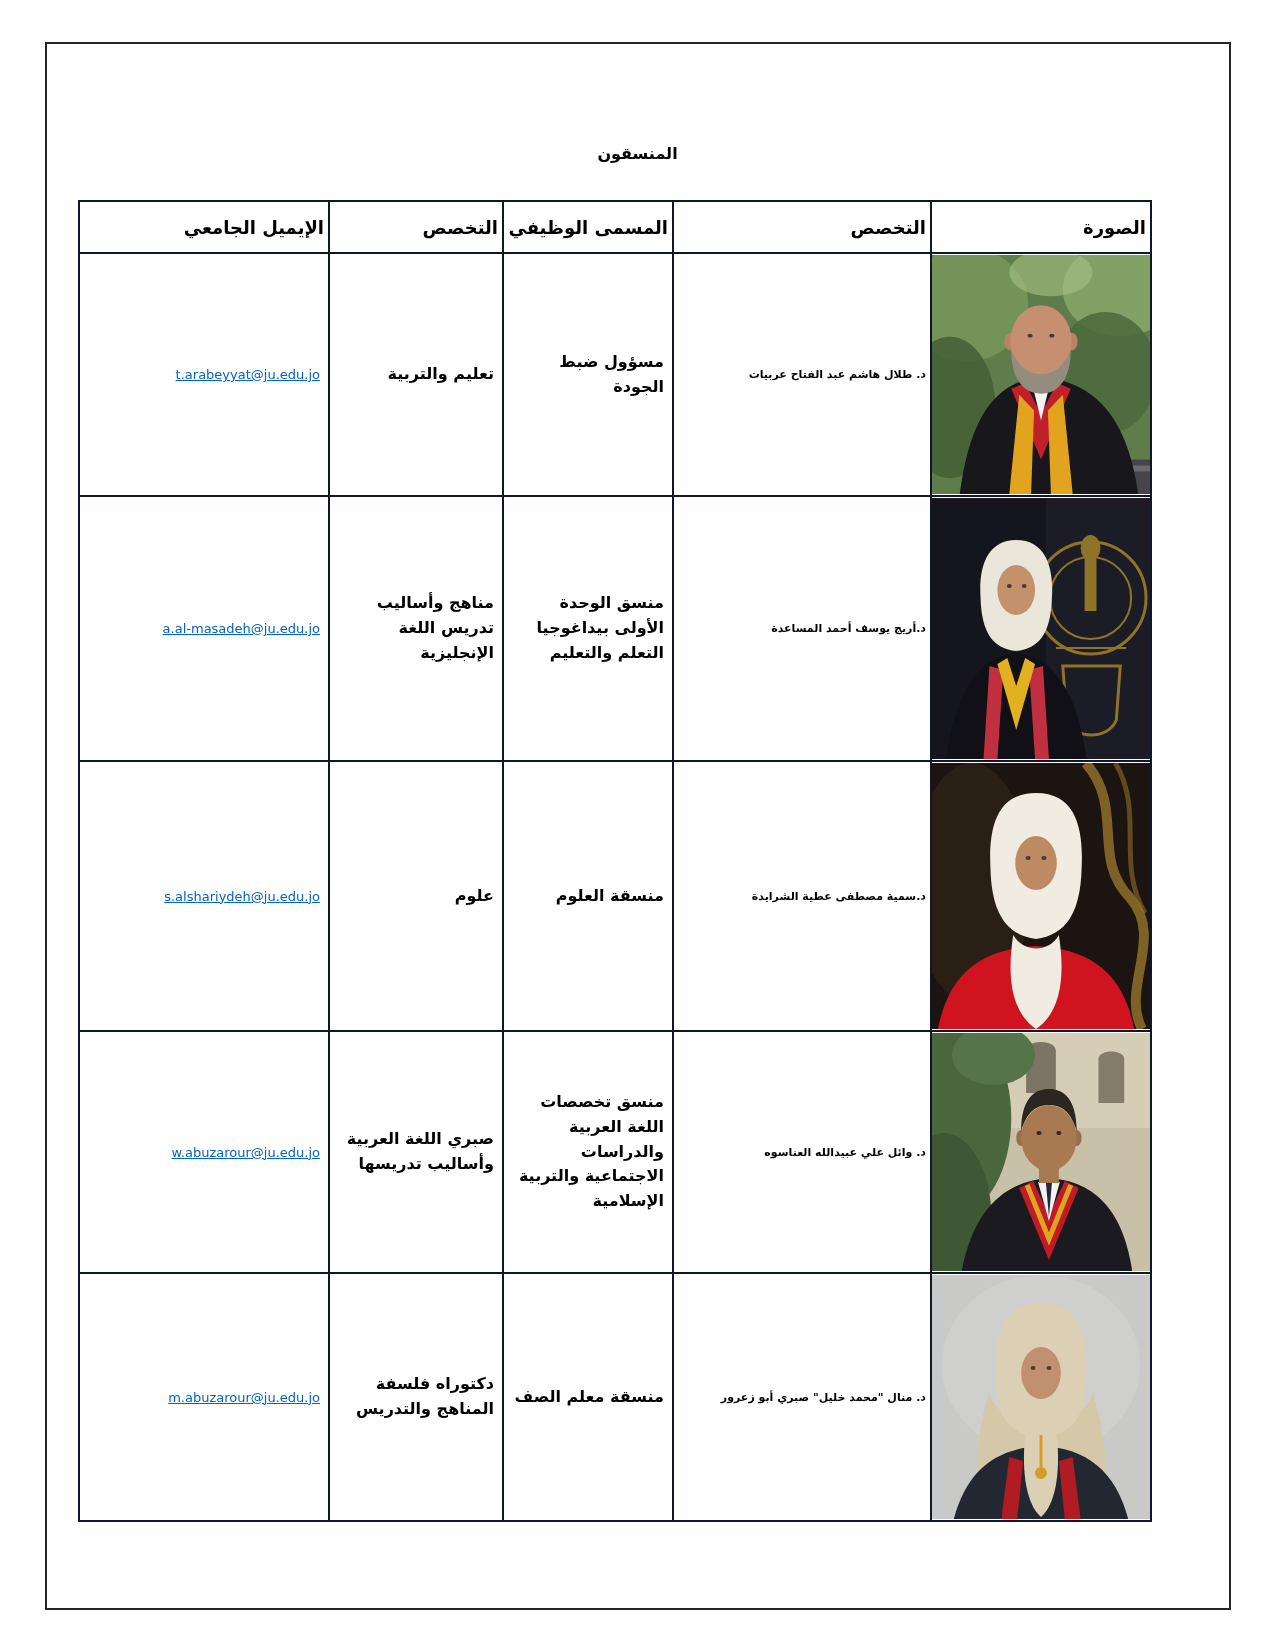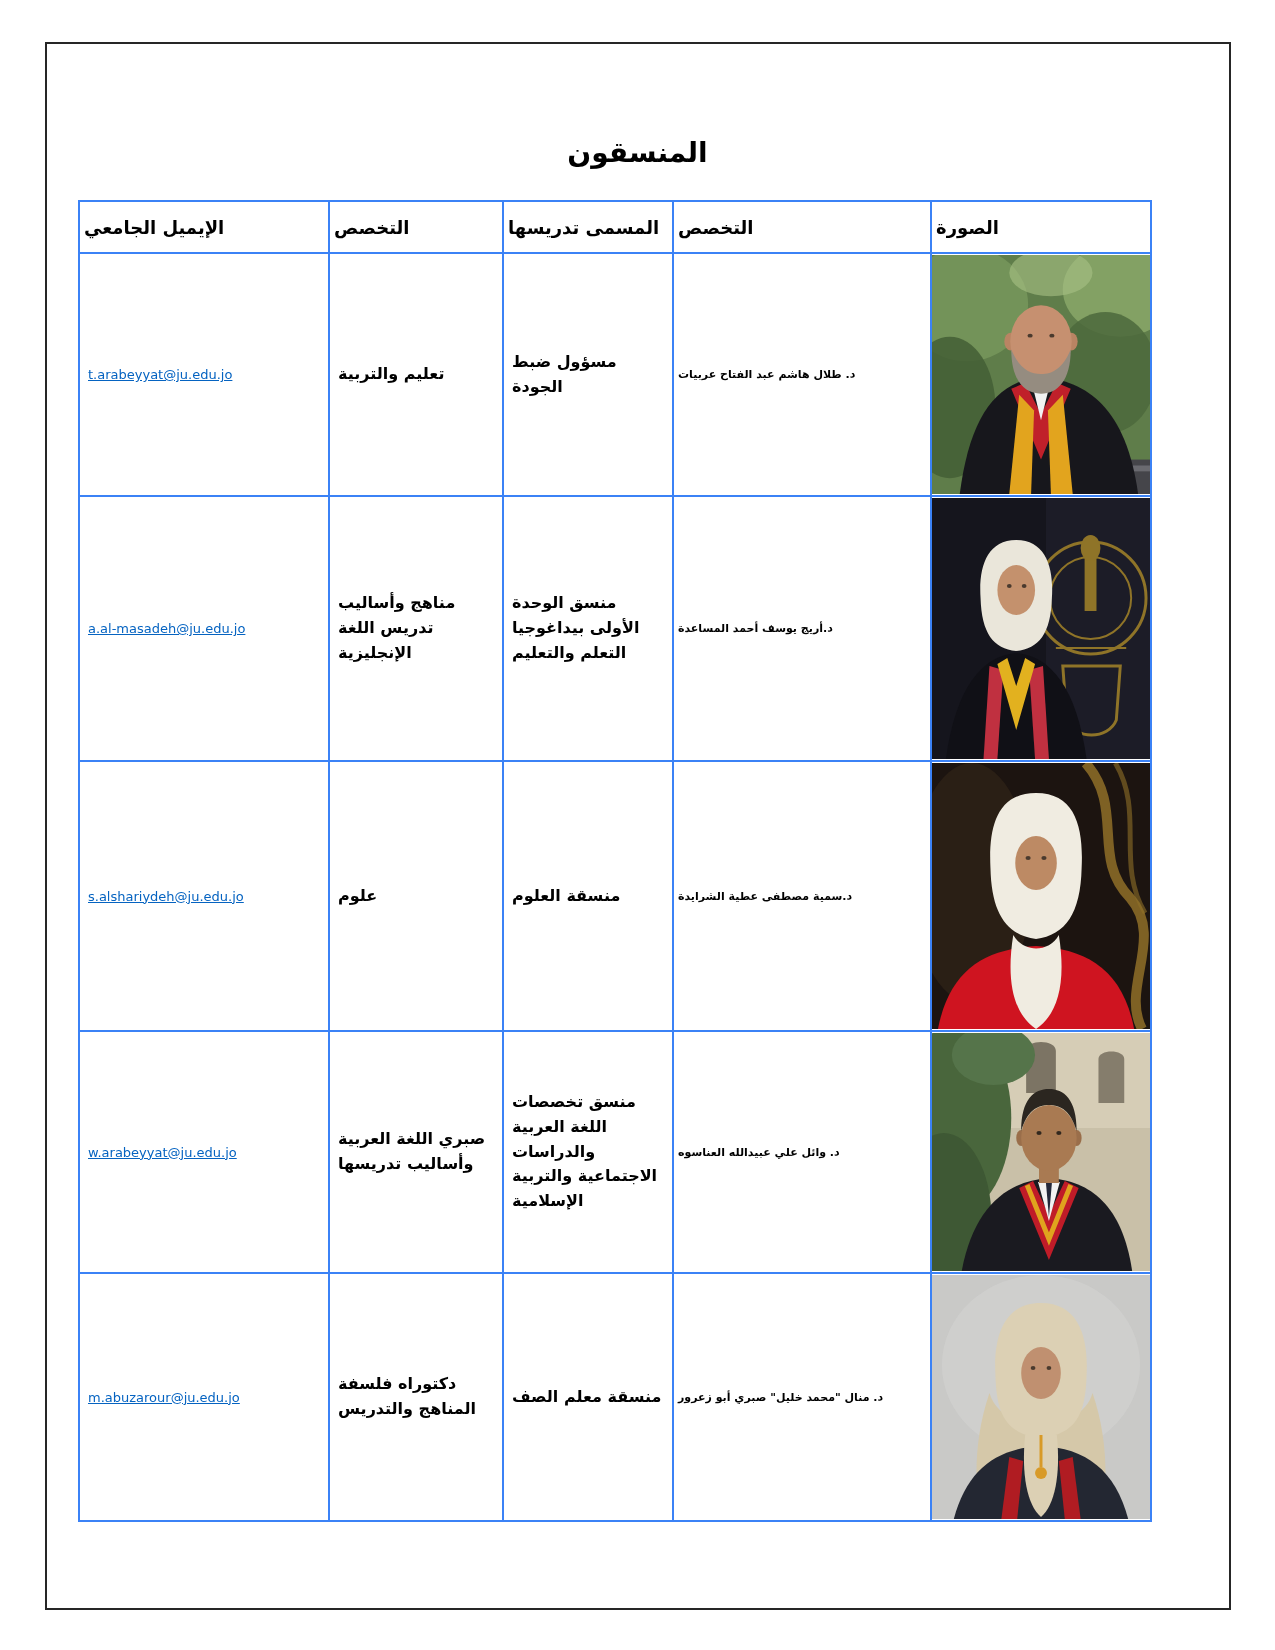--- a/index.html
+++ b/index.html
@@ -6,29 +6,29 @@
   body{
     width:1275px;height:1650px;position:relative;
     font-family:"DejaVu Sans","Liberation Sans",sans-serif;
     color:#000;
   }
   .page-border{
     position:absolute;left:45px;top:42px;width:1182px;height:1564px;
     border:2px solid #262626;background:#fff;
   }
   .doc-title{
-    position:absolute;top:136px;left:0;width:1275px;text-align:center;
-    font-size:28px;font-weight:bold;direction:rtl;
+    position:absolute;top:144px;left:0;width:1275px;text-align:center;
+    font-size:16px;font-weight:bold;direction:rtl;
   }
   table.coord{
     position:absolute;left:78px;top:200px;width:1072px;
     border-collapse:collapse;table-layout:fixed;direction:rtl;
   }
   table.coord th, table.coord td{
-    border:2px solid #3b82f6;text-align:left;vertical-align:middle;
+    border:2px solid #0f172a;text-align:right;vertical-align:middle;
     font-weight:bold;overflow:hidden;
   }
   table.coord th{font-size:18px;height:50px;padding:0 4px;}
   td.cell-text{font-size:16px;line-height:1.55;padding:0 8px;}
   td.cell-name{font-size:11px;padding:0 4px;}
   td.cell-photo{padding:0;}
   .ph{display:block;width:100%;}
   .ph svg{display:block;width:100%;height:100%;}
   .h1{height:239px;} .h2{height:261px;} .h3{height:266px;} .h4{height:238px;} .h5{height:244px;}
   tr.r1{height:243px;} tr.r2{height:265px;} tr.r3{height:270px;} tr.r4{height:242px;} tr.r5{height:248px;}
@@ -49,21 +49,21 @@
     <col style="width:220px">
       <col style="width:258px">
       <col style="width:170px">
       <col style="width:174px">
       <col style="width:250px">
   </colgroup>
   <tbody>
       <tr>
     <th>الصورة</th>
     <th>التخصص</th>
-    <th>المسمى تدريسها</th>
+    <th>المسمى الوظيفي</th>
     <th>التخصص</th>
     <th>الإيميل الجامعي</th>
   </tr>
 
   <tr class="r1">
     <td class="cell-photo">
       <div class="ph h1">
         <svg viewBox="0 0 220 243" preserveAspectRatio="none">
           <rect width="220" height="243" fill="#5f7d4a"></rect>
           <ellipse cx="35" cy="50" rx="62" ry="58" fill="#77975c" opacity=".85"></ellipse>
@@ -168,21 +168,21 @@
           <ellipse cx="118" cy="105" rx="28" ry="33" fill="#a97a52"></ellipse>
           <path d="M90,98 C90,66 103,56 118,56 C133,56 146,66 146,98 C140,78 130,72 118,72 C106,72 96,78 90,98 Z" fill="#2b2620"></path>
           <ellipse cx="108" cy="100" rx="2.6" ry="2.1" fill="#32281e"></ellipse>
           <ellipse cx="128" cy="100" rx="2.6" ry="2.1" fill="#32281e"></ellipse>
         </svg>
       </div>
     </td>
     <td class="cell-name"><span>د. وائل علي عبيدالله العناسوه</span></td>
     <td class="cell-text"><span>منسق تخصصات اللغة العربية والدراسات الاجتماعية والتربية الإسلامية</span></td>
     <td class="cell-text"><span>صبري اللغة العربية وأساليب تدريسها</span></td>
-    <td class="cell-text"><a class="email">w.arabeyyat@ju.edu.jo</a></td>
+    <td class="cell-text"><a class="email">w.abuzarour@ju.edu.jo</a></td>
   </tr>
 
   <tr class="r5">
     <td class="cell-photo">
       <div class="ph h5">
         <svg viewBox="0 0 220 244" preserveAspectRatio="none">
           <rect width="220" height="244" fill="#c9c9c7"></rect>
           <ellipse cx="110" cy="90" rx="100" ry="90" fill="#d2d2d0" opacity=".7"></ellipse>
           <path d="M58,118 C40,170 44,220 50,244 L170,244 C176,220 180,170 162,118 C150,160 70,160 58,118 Z" fill="#d5c8a9"></path>
           <path d="M110,28 C148,28 158,62 156,100 C155,140 145,159 110,163 C75,159 65,140 64,100 C62,62 72,28 110,28 Z" fill="#dcd0b4"></path>

